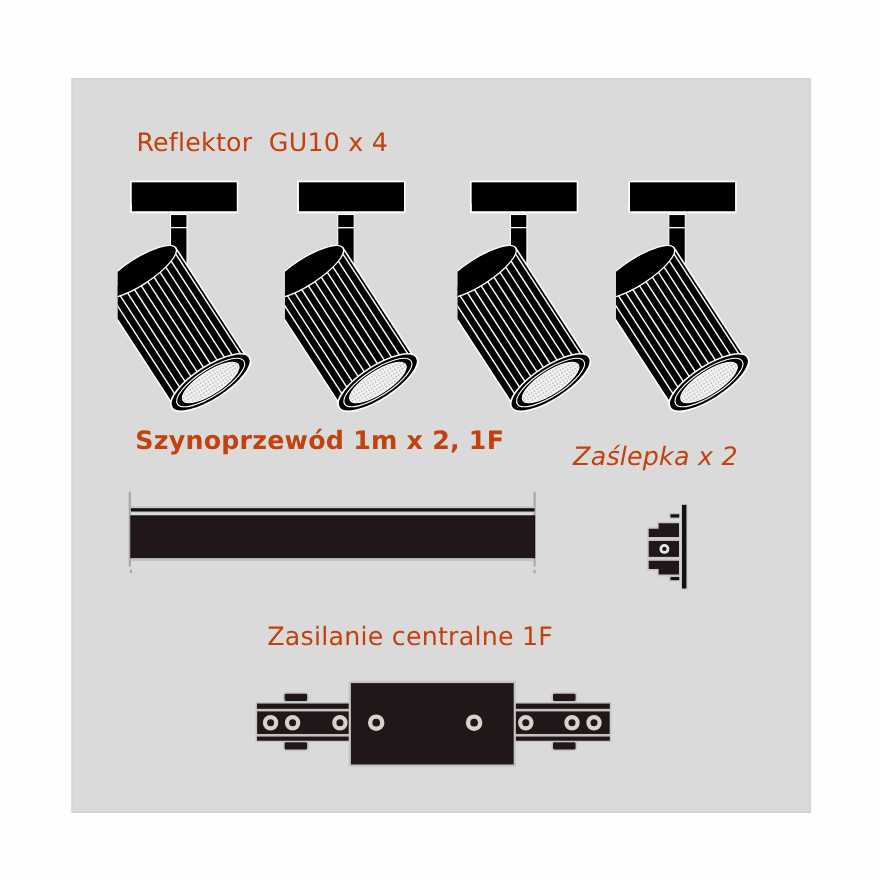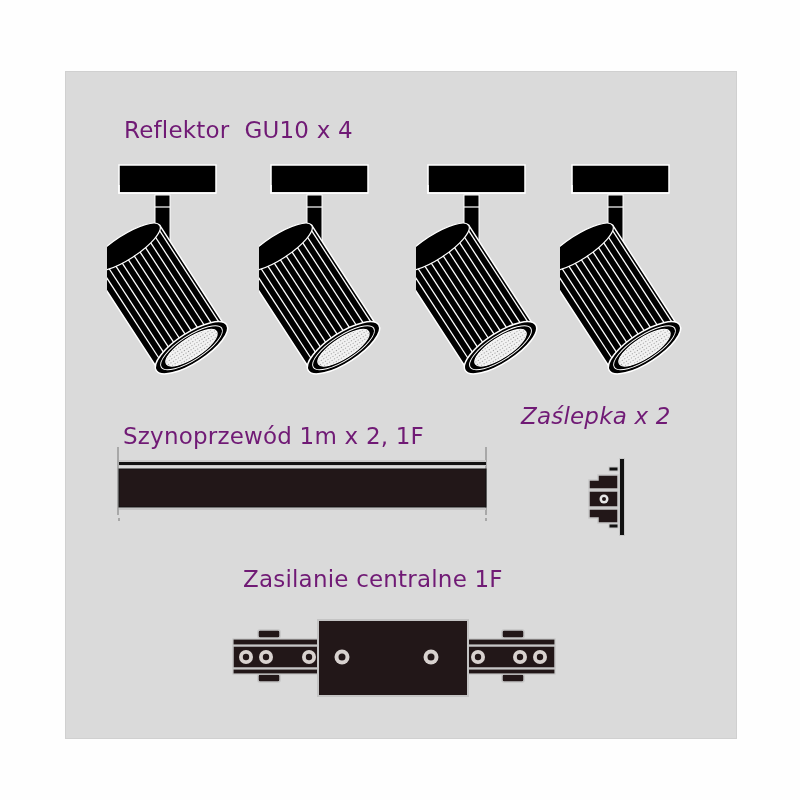--- a/index.html
+++ b/index.html
@@ -13,21 +13,21 @@
     .panel {
       position: absolute;
       left: 65px; top: 71px;
       width: 672px; height: 668px;
       background: #dadada;
       border: 1px solid #d0d0d0;
       box-sizing: border-box;
     }
     .label {
       position: absolute;
-      color: #701a75;
+      color: #c2410c;
       font-size: 23px;
       letter-spacing: 0.2px;
       white-space: nowrap;
       line-height: 1;
     }
     .spot {
       position: absolute;
       width: 150px; height: 220px;
     }
     svg { display: block; }
@@ -91,21 +91,21 @@
   <svg width="150" height="220" viewBox="0 0 150 220">
       <use href="#spotlight"></use>
     </svg>
 </div>
 <div class="spot" style="left:560px; top:160px;">
   <svg width="150" height="220" viewBox="0 0 150 220">
       <use href="#spotlight"></use>
     </svg>
 </div>
 
-<div class="label" style="left:123px; top:425px;">Szynoprzewód 1m x 2, 1F</div>
+<div class="label" style="left:123px; top:390px;font-weight:bold;">Szynoprzewód 1m x 2, 1F</div>
 
 <svg style="position:absolute; left:113px; top:445px;" width="380" height="82" viewBox="0 0 380 82">
   <line x1="5" y1="2" x2="5" y2="70" stroke="#a8a8a8" stroke-width="2"></line>
   <line x1="373" y1="2" x2="373" y2="70" stroke="#a8a8a8" stroke-width="2"></line>
   <rect x="5" y="73" width="2" height="3" fill="#a8a8a8"></rect>
   <rect x="372" y="73" width="2" height="3" fill="#a8a8a8"></rect>
   <rect x="6" y="15" width="367" height="6" fill="#c9c9c9"></rect>
   <rect x="6" y="17" width="367" height="3" fill="#111"></rect>
   <rect x="6" y="24" width="367" height="38" fill="#221718" stroke="#111" stroke-width="1"></rect>
   <rect x="6" y="63" width="367" height="2" fill="#c4c4c4"></rect>

